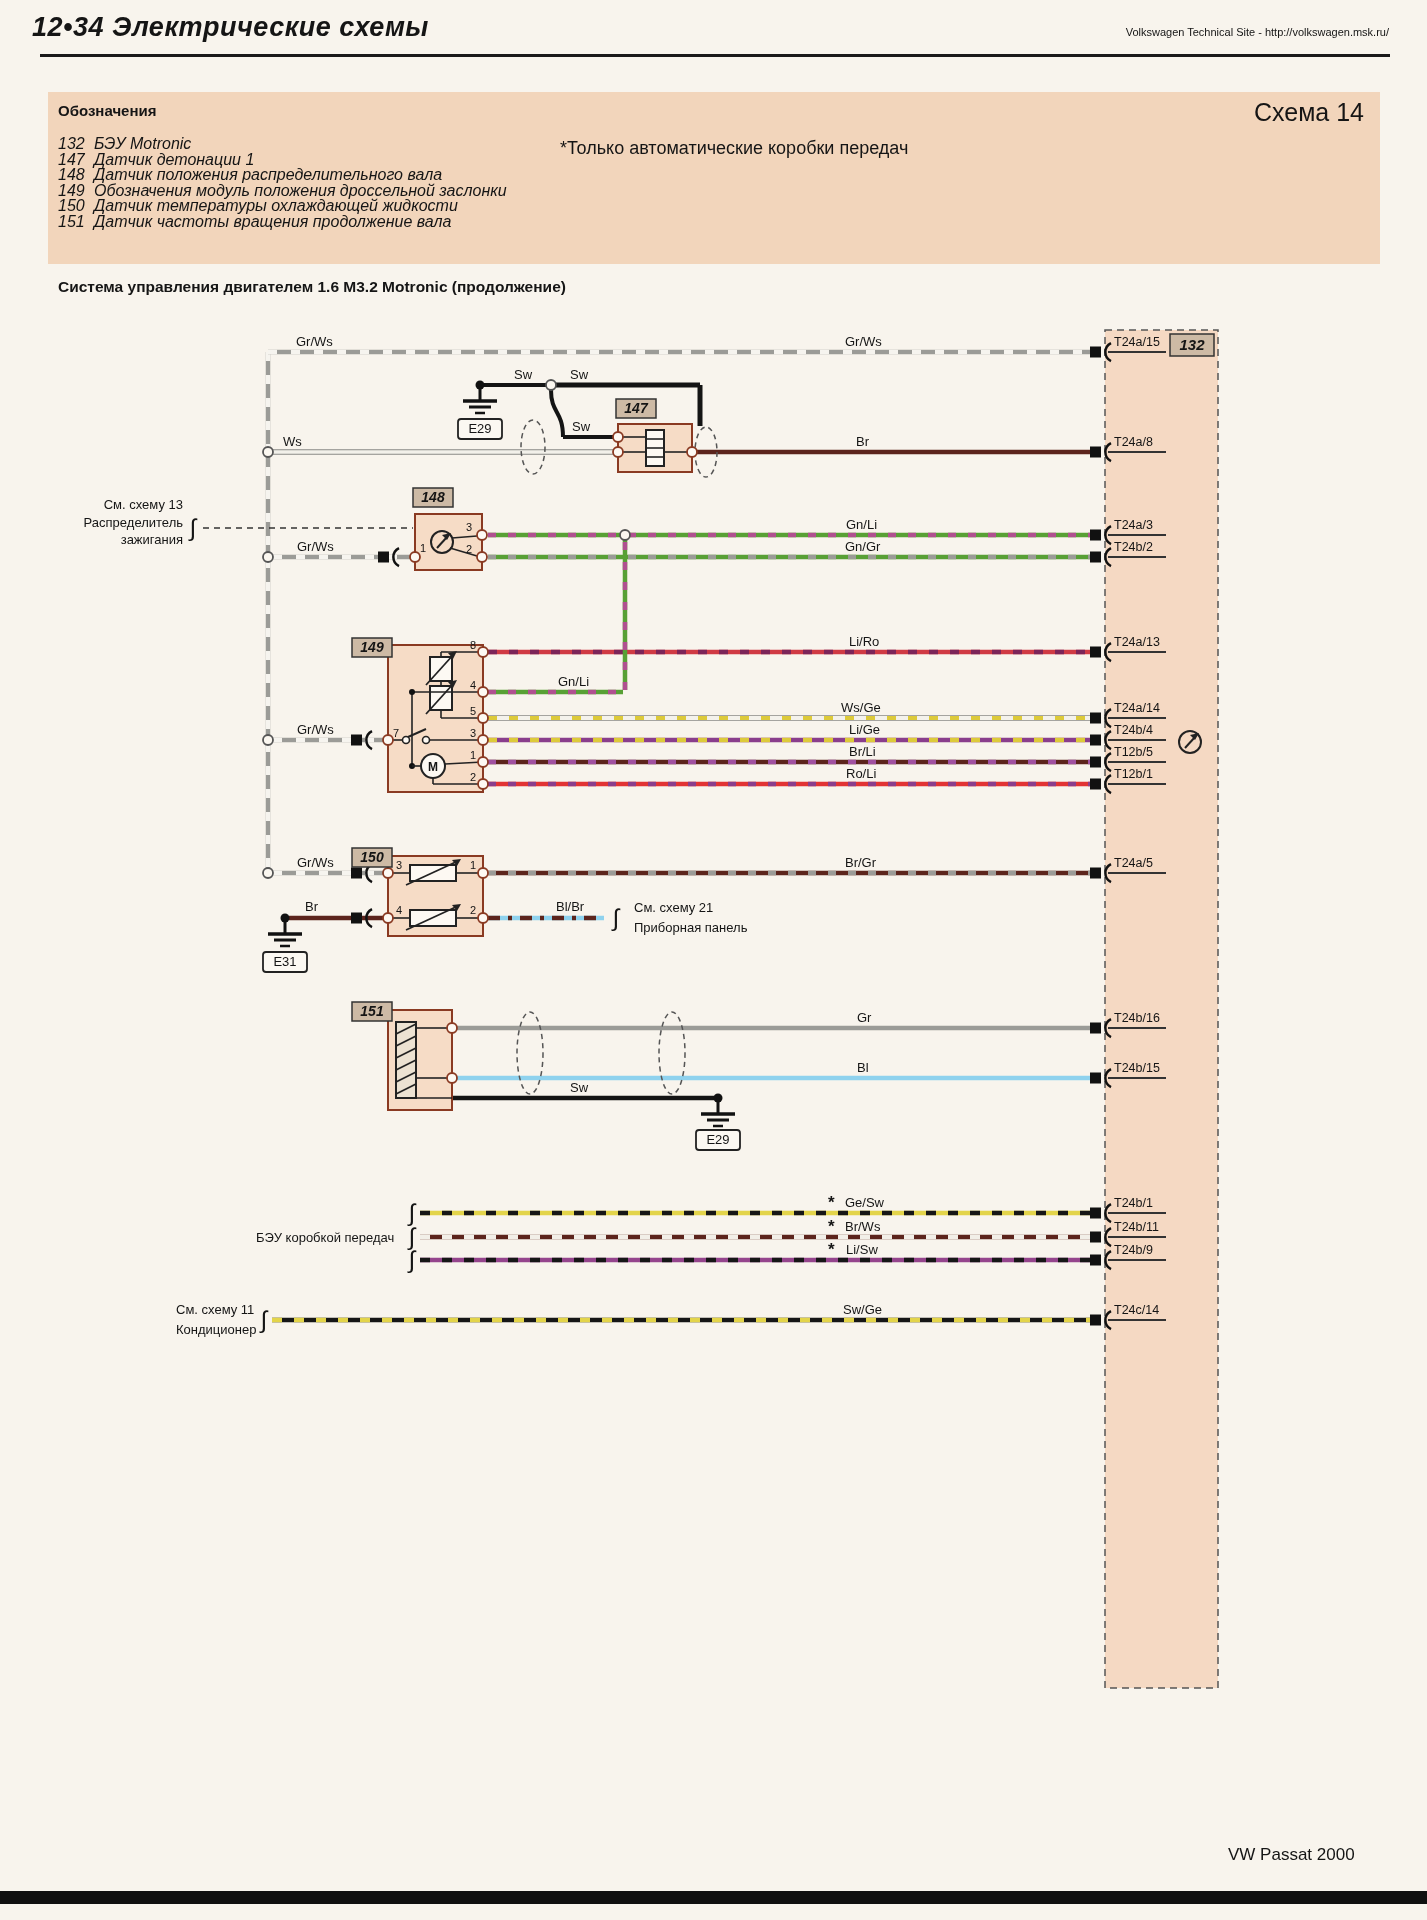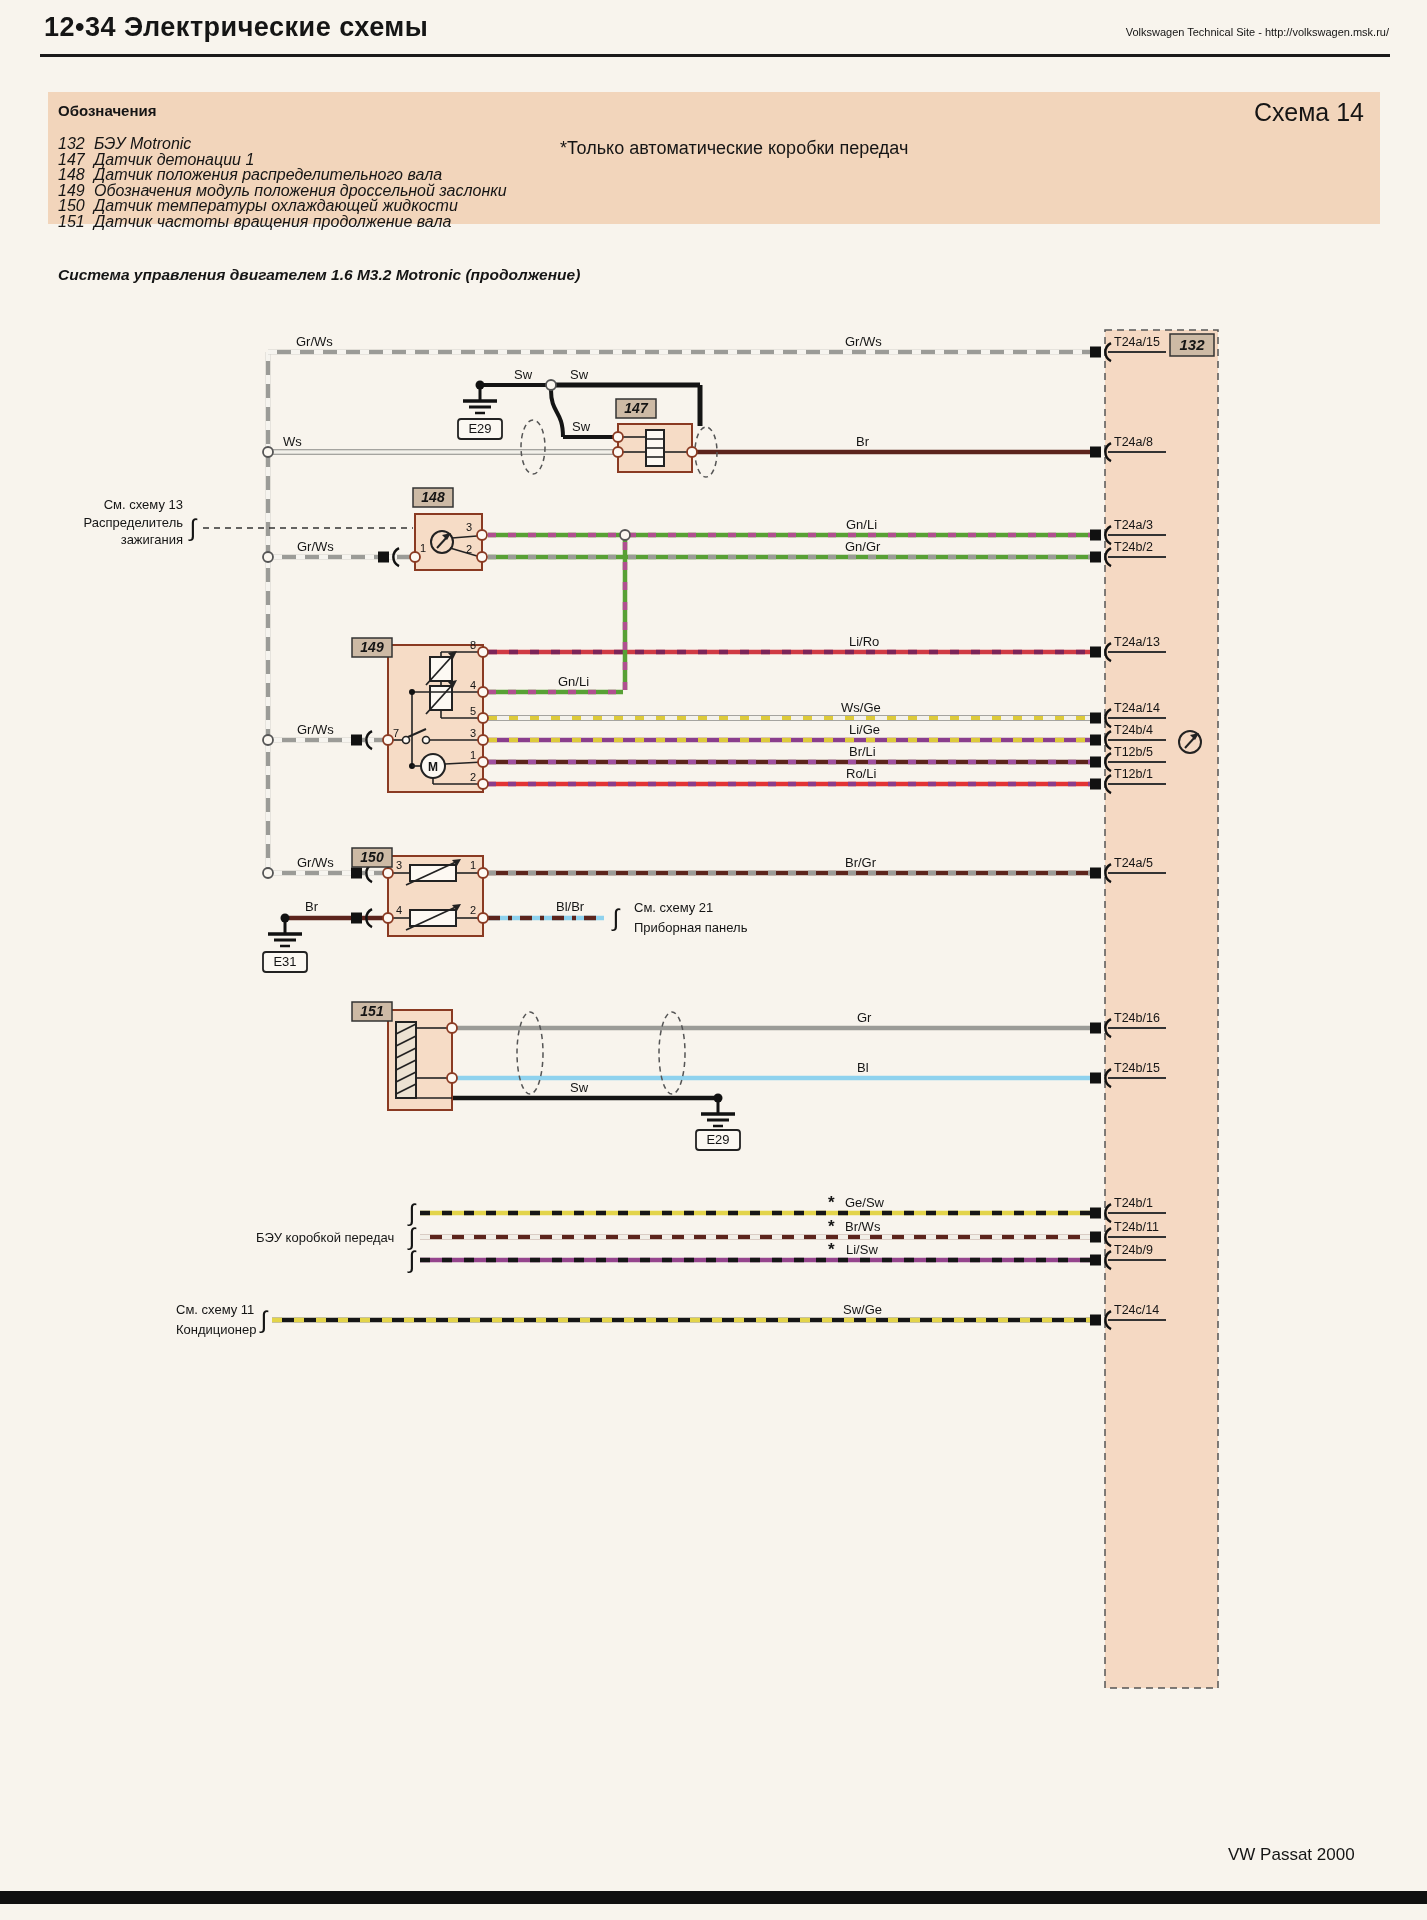--- a/index.html
+++ b/index.html
@@ -1,28 +1,28 @@
 <!DOCTYPE html>
 <html><head>
 <meta charset="utf-8">
 <style>
   * { margin:0; padding:0; box-sizing:border-box; }
   html,body { width:1427px; height:1920px; }
   body { background:#f8f4ed; font-family:"Liberation Sans",sans-serif; color:#151515; position:relative; overflow:hidden; }
   .abs { position:absolute; }
-  .header-title { left:44px; top:12px; font-size:27px; font-weight:bold; letter-spacing:.5px; }
+  .header-title { left:32px; top:12px; font-size:27px; font-weight:bold; letter-spacing:.5px;font-style:italic; }
   .header-site { right:38px; top:26px; font-size:11px; }
   .header-rule { left:40px; top:54px; width:1350px; height:3px; background:#1a1a1a; }
-  .legend { left:48px; top:92px; width:1332px; height:132px; background:#f2d5bb; }
+  .legend { left:48px; top:92px; width:1332px; height:172px; background:#f2d5bb; }
   .legend-title { position:absolute; left:10px; top:10px; font-size:15px; font-weight:bold; }
   .legend-schema { position:absolute; right:16px; top:6px; font-size:25px; font-weight:normal; }
   .legend-note { position:absolute; left:512px; top:46px; font-size:18px; }
   .legend-items { position:absolute; left:10px; top:44px; font-size:16px; font-style:italic; line-height:15.6px; }
   .legend-item .num { display:inline-block; width:36px; }
-  .subtitle { left:58px; top:266px; font-size:15.5px; font-weight:bold; font-style:italic; }
+  .subtitle { left:58px; top:278px; font-size:15.5px; font-weight:bold; }
   .footer-text { left:1228px; top:1845px; font-size:17px; }
   .footer-bar { left:0; top:1891px; width:1427px; height:13px; background:#101010; }
   svg.diagram { position:absolute; left:0; top:0; }
   svg text { font-family:"Liberation Sans",sans-serif; fill:#151515; }
   .wl { font-size:13px; }
   .pinlab { font-size:12.5px; }
   .pnum { font-size:11px; }
   .clab { font-size:14px; font-weight:bold; font-style:italic; }
   .clab2 { font-size:15px; font-weight:bold; font-style:italic; }
   .ann { font-size:13px; }

